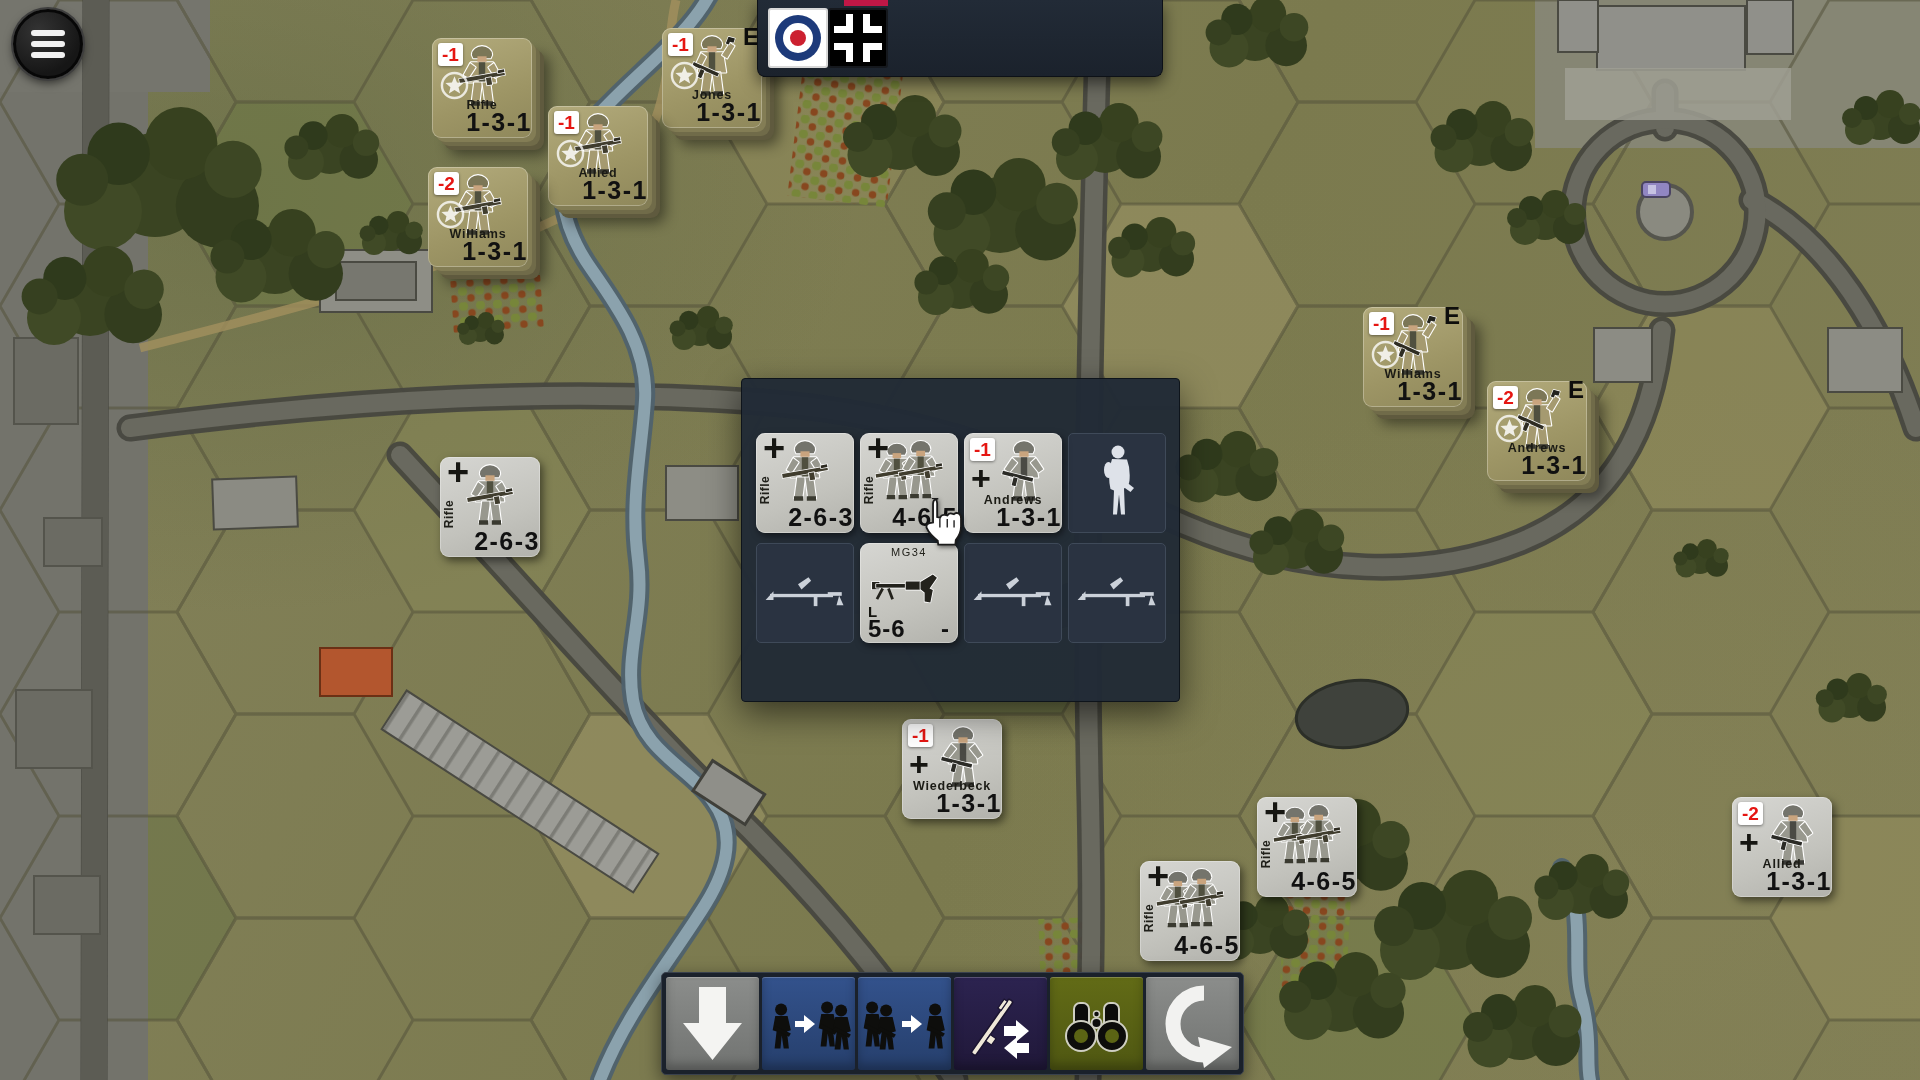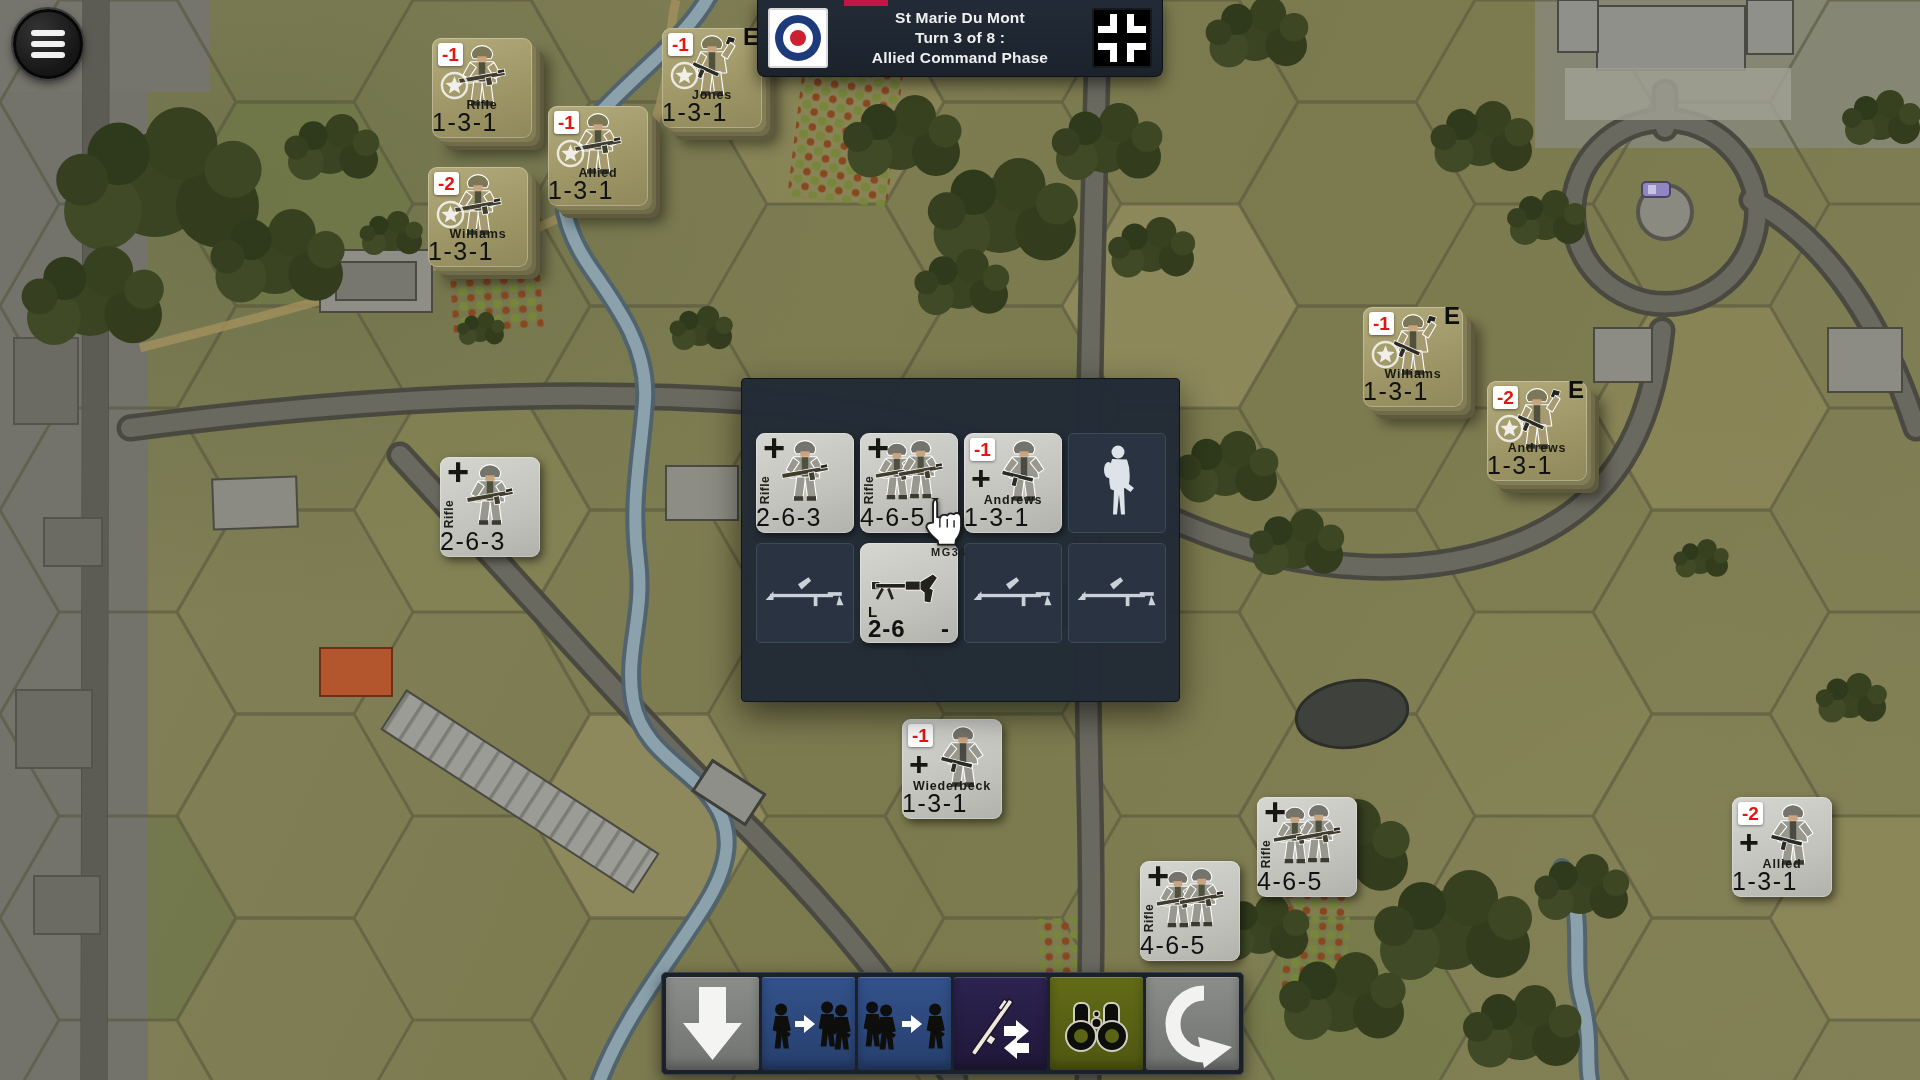--- a/index.html
+++ b/index.html
@@ -55,39 +55,39 @@
   .counter .art{position:absolute;left:50%;top:5px;transform:translateX(-50%);width:68px;height:66px;}
   .counter.has-plus .art{margin-left:11px;}
   .badge{position:absolute;top:5px;left:6px;background:#fff;color:#e51612;font-weight:800;
     font-size:19px;line-height:1;padding:2px 4px;border-radius:3px;box-shadow:0 1px 3px rgba(0,0,0,.45);z-index:3;}
   .gplus{position:absolute;top:-4px;left:7px;font-size:38px;font-weight:900;color:#161612;line-height:1;z-index:3;}
   .gplus.below{top:28px;font-size:34px;}
   .emark{position:absolute;top:-5px;right:3px;font-size:24px;font-weight:800;color:#0e0e0c;z-index:3;}
   .star{position:absolute;left:8px;top:33px;width:29px;height:29px;z-index:1;opacity:.92;}
   .uname{position:absolute;bottom:26px;width:100%;text-align:center;font-size:12.5px;font-weight:700;
     letter-spacing:.8px;color:#1b1b15;z-index:2;}
-  .ustats{position:absolute;bottom:1px;width:100%;text-align:left;font-size:25px;font-weight:400;
+  .ustats{position:absolute;bottom:1px;width:100%;text-align:right;font-size:25px;font-weight:700;
     letter-spacing:1.5px;color:#111;z-index:2;}
   .vlabel{position:absolute;left:-11px;bottom:36px;width:40px;text-align:center;transform:rotate(-90deg);
     font-size:12px;font-weight:700;letter-spacing:.5px;color:#20201a;}
 
   
   .stack-panel{position:absolute;left:741px;top:378px;width:439px;height:324px;
     background:rgba(33,42,54,.97);border:1px solid #0e141b;border-radius:4px;
     box-shadow:0 12px 34px rgba(0,0,0,.55);
     padding:54px 14px 0;box-sizing:border-box;
     display:grid;grid-template-columns:repeat(4,98px);grid-auto-rows:100px;gap:10px 6px;}
   .slot{width:98px;height:100px;border-radius:5px;background:#2a3341;border:1px solid #3f4a59;
     display:flex;align-items:center;justify-content:center;box-sizing:border-box;}
   .slot .sil{opacity:.95;}
   .counter.in-panel{position:relative;width:98px;height:100px;
     box-shadow:2px 3px 7px rgba(0,0,0,.5), inset 0 0 0 1px rgba(255,255,255,.3);}
   
-  .wtitle{position:absolute;top:3px;width:100%;text-align:center;font-size:11px;font-weight:700;
-    letter-spacing:1.5px;color:#23231d;margin-left:40px;}
+  .wtitle{position:absolute;top:3px;width:100%;text-align:center;font-size:11px;font-weight:400;
+    letter-spacing:1.5px;color:#23231d;}
   .wart{position:absolute;left:50%;top:20px;transform:translateX(-50%);width:82px;height:46px;}
   .wclass{position:absolute;left:8px;bottom:23px;font-size:15px;font-weight:700;color:#15150f;}
   .wfactor{position:absolute;left:8px;bottom:0;font-size:24px;font-weight:800;letter-spacing:1px;color:#111;}
   .wstatus{position:absolute;right:9px;bottom:0;font-size:24px;font-weight:800;color:#111;}
 
   
   .toolbar{position:absolute;left:661px;top:972px;height:103px;background:#1a212b;
     border:1px solid #39414d;border-radius:5px;box-sizing:border-box;padding:4px;
     display:flex;gap:3px;box-shadow:0 6px 18px rgba(0,0,0,.5);}
   .tbtn{width:93px;height:93px;border-radius:3px;display:flex;align-items:center;justify-content:center;
@@ -530,21 +530,21 @@
     <svg class="sil" width="84" height="44" viewBox="0 0 96 48">
         <use href="#g-mgw"></use>
       </svg>
   </div>
   <div class="counter german in-panel">
     <span class="wtitle">MG34</span>
     <svg class="wart" viewBox="0 0 96 56">
         <use href="#g-mg34"></use>
       </svg>
     <span class="wclass">L</span>
-    <span class="wfactor">2-6</span>
+    <span class="wfactor">5-6</span>
     <span class="wstatus">-</span>
   </div>
   <div class="slot">
     <svg class="sil" width="84" height="44" viewBox="0 0 96 48">
         <use href="#g-mgw"></use>
       </svg>
   </div>
   <div class="slot">
     <svg class="sil" width="84" height="44" viewBox="0 0 96 48">
         <use href="#g-mgw"></use>
@@ -553,25 +553,20 @@
 </div>
 
 <div class="banner z-top">
   <span class="strip"></span>
   <div class="flag allied">
     <svg width="50" height="50" viewBox="0 0 50 50">
       <circle cx="25" cy="25" r="23" fill="#1d3a7a"></circle>
       <circle cx="25" cy="25" r="15" fill="#ffffff"></circle>
       <circle cx="25" cy="25" r="8" fill="#cc2030"></circle>
     </svg>
-  </div>
-  <div class="banner-text">
-    <span>St Marie Du Mont</span>
-    <span>Turn 3 of 8 :</span>
-    <span>Allied Command Phase</span>
   </div>
   <div class="flag axis">
     <span class="c tl">
         <span class="k tl"></span>
       </span>
     <span class="c tr">
         <span class="k tr"></span>
       </span>
     <span class="c bl">
         <span class="k bl"></span>

